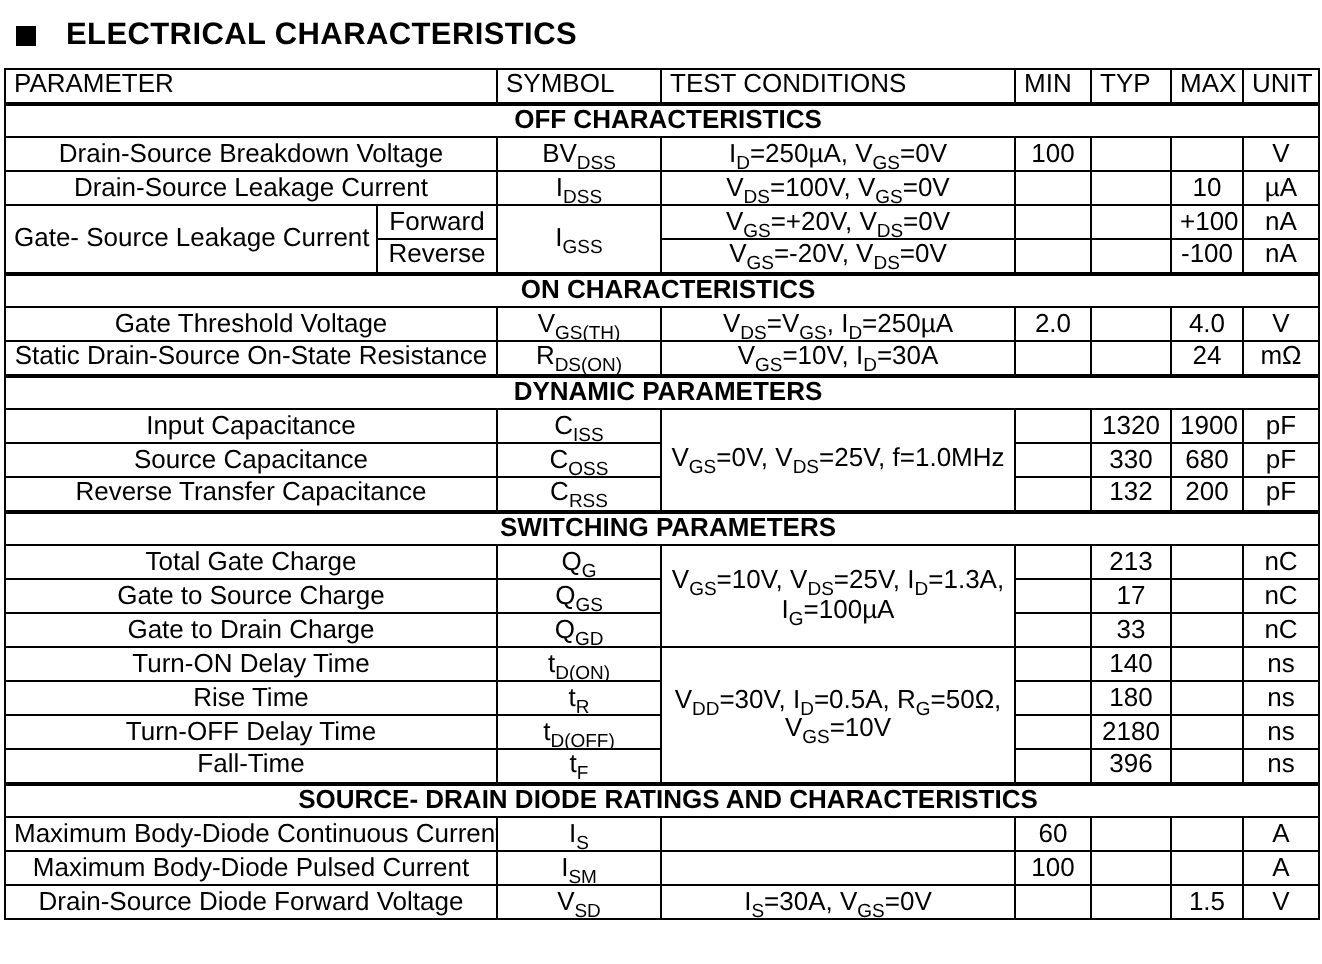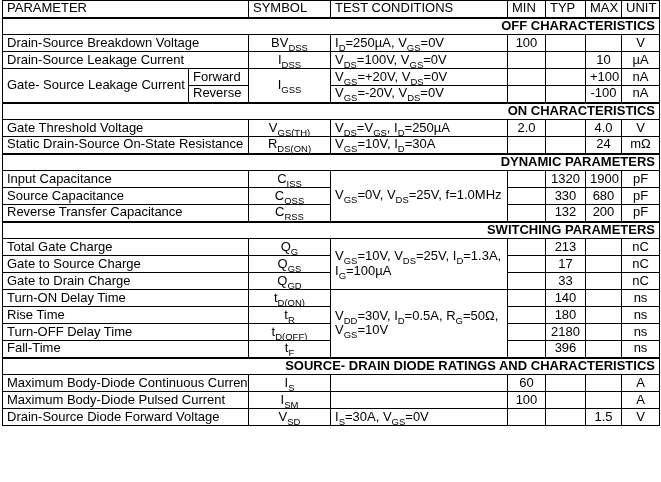--- a/index.html
+++ b/index.html
@@ -35,34 +35,38 @@
     height: 17px;
     padding: 0 4px;
     font-size: 13px;
     line-height: 1.12;
     overflow: hidden;
   }
   .spec th { font-weight: normal; text-align: left; white-space: nowrap; }
   .spec td { white-space: nowrap; }
   .spec td.wrap { white-space: normal; }
   .c { text-align: center; }
-  .l { text-align: left; }
+  .l { text-align: center; }
   tr.sec td {
     font-weight: bold;
-    text-align: right;
+    text-align: center;
     border-top: 2px solid #000;
     padding-left: 10px;
   }
   sub { font-size: 73%; line-height: 0; }
 </style>
 </head>
 <body>
 
 <div>
 
+  <div class="title-row">
+    <span class="bullet"></span>
+    <h1 class="title">ELECTRICAL CHARACTERISTICS</h1>
+  </div>
 
   <table class="spec">
     <colgroup>
       <col style="width:186px">
         <col style="width:60px">
         <col style="width:82px">
         <col style="width:177px">
       <col style="width:38px">
         <col style="width:40px">
         <col style="width:36px">

